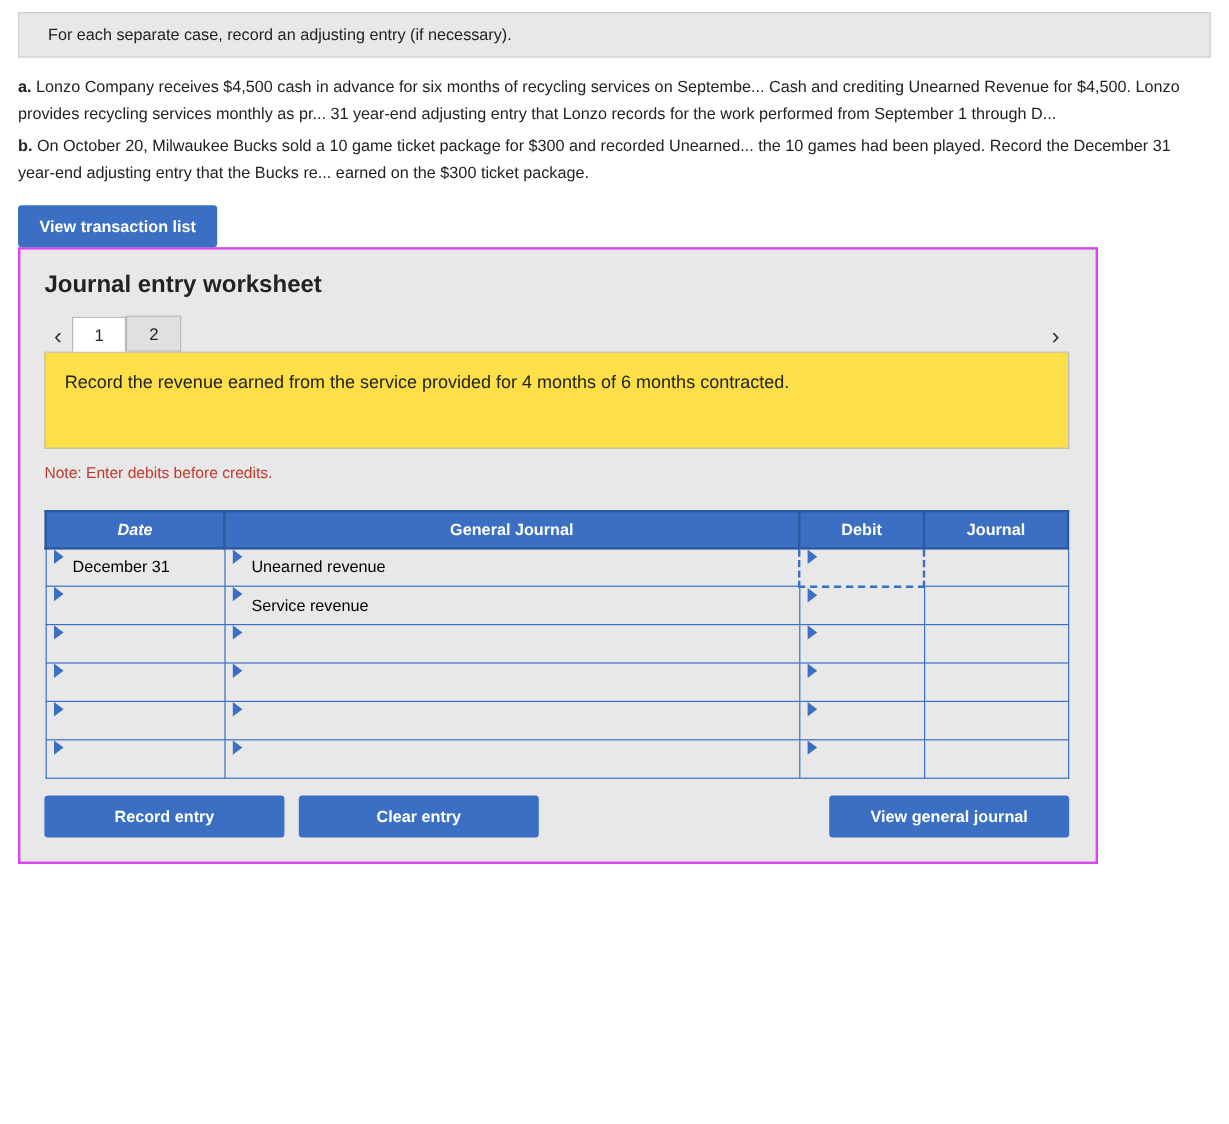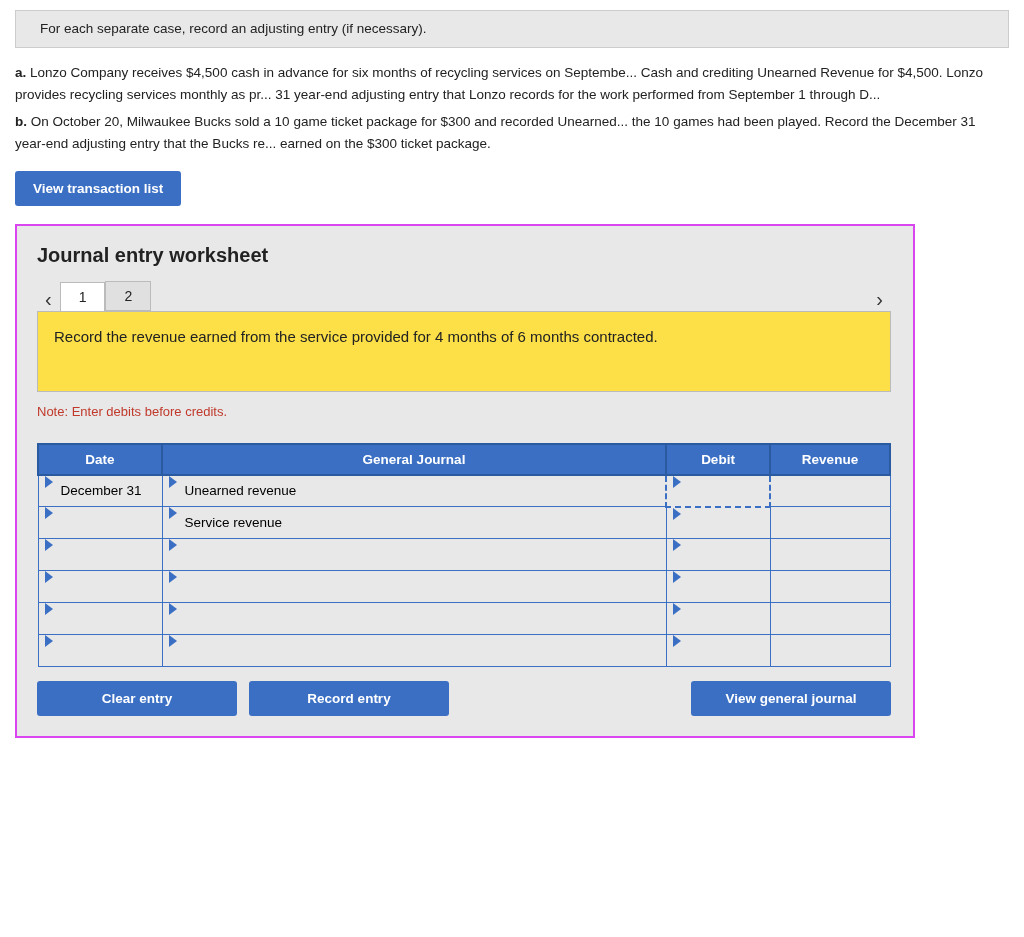--- a/index.html
+++ b/index.html
@@ -37,21 +37,20 @@
 
     .view-transaction-btn {
       background: #3a6fc4;
       color: #fff;
       border: none;
       padding: 10px 18px;
       font-size: 13.5px;
       font-weight: bold;
       cursor: pointer;
       border-radius: 3px;
-      margin-bottom: 18px;
       display: inline-block;
     }
 
     .worksheet-container {
       background: #e8e8e8;
       border: 2px solid #d946ef;
       padding: 18px 22px 20px 20px;
       max-width: 900px;
     }
 
@@ -137,21 +136,22 @@
     .journal-table thead tr th {
       background: #3a6fc4;
       color: #fff;
       font-weight: bold;
       border: 2px solid #2a5aa0;
       padding: 7px 10px;
       text-align: center;
     }
 
     .journal-table thead tr th.date-col {
-      width: 124px;
+      width: 149px;
+      font-style: italic;
     }
 
     .journal-table thead tr th.general-col {
       width: auto;
     }
 
     .journal-table thead tr th.debit-col {
       width: 104px;
     }
 
@@ -262,21 +262,21 @@
   </div>
 
   <div class="note-text">Note: Enter debits before credits.</div>
 
   <table class="journal-table">
     <thead>
       <tr>
         <th class="date-col">Date</th>
         <th class="general-col">General Journal</th>
         <th class="debit-col">Debit</th>
-        <th class="credit-col">Revenue</th>
+        <th class="credit-col">Journal</th>
       </tr>
     </thead>
     <tbody>
 
       <tr>
         <td>
           <div class="cell-with-indicator">
             <span class="indicator"></span>
             <input type="text" value="December 31" style="">
           </div>
@@ -414,21 +414,21 @@
           </div>
         </td>
         <td>
           <input type="text" value="" style="padding: 4px 8px; width: 100%; height: 100%; border: none; outline: none; font-size: 13.5px; background: transparent;">
         </td>
       </tr>
     </tbody>
   </table>
 
   <div class="bottom-buttons">
+    <button class="bottom-btn">Record entry</button>
     <button class="bottom-btn">Clear entry</button>
-    <button class="bottom-btn">Record entry</button>
     <div class="bottom-btn-spacer"></div>
     <button class="bottom-btn">View general journal</button>
   </div>
 </div>
 
 
 
 
 </body></html>

